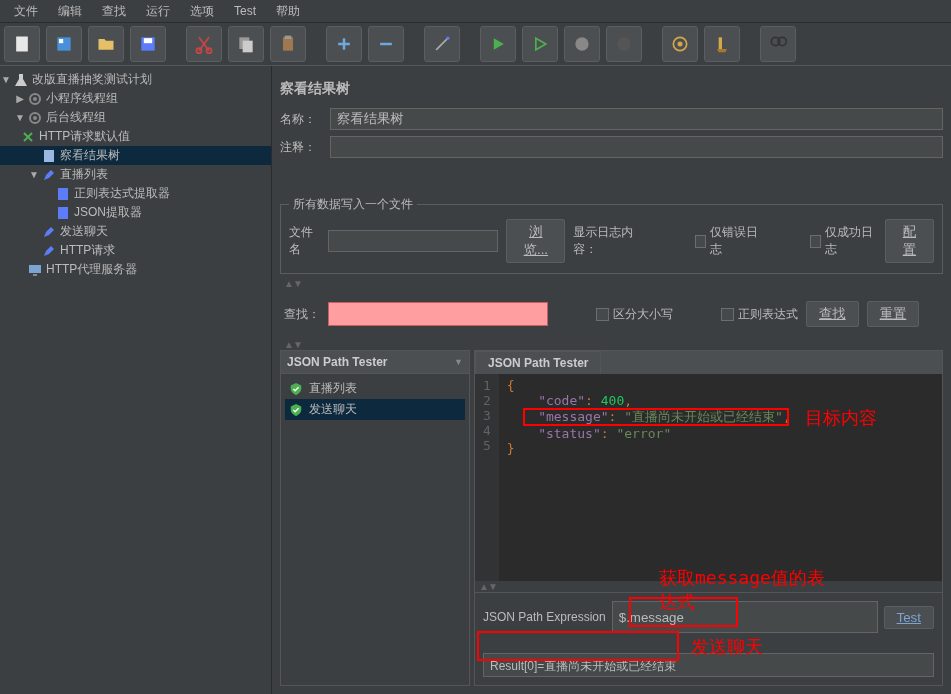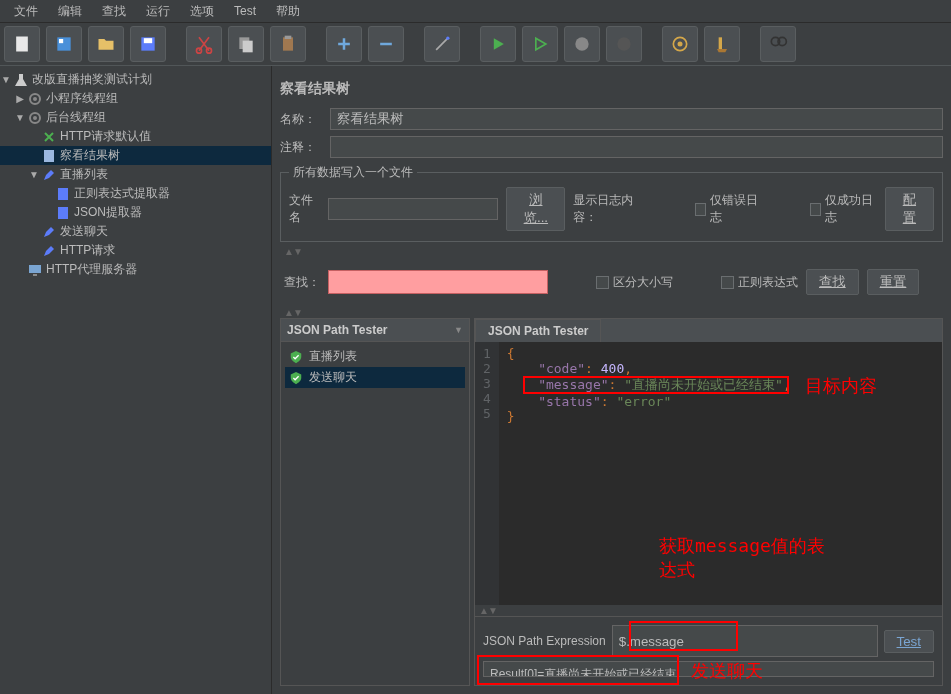--- a/index.html
+++ b/index.html
@@ -94,20 +94,21 @@
       background: #45494a;
       border: 1px solid #646464;
       color: #bbbbbb;
       height: 22px;
       padding: 0 6px;
     }
     fieldset.file-box {
       border: 1px solid #5a5e60;
       padding: 6px 8px 10px;
       margin-bottom: 4px;
+      margin-top: 32px;
     }
     fieldset.file-box legend { color: #bbbbbb; padding: 0 4px; }
     .row-flex { display: flex; align-items: center; gap: 8px; justify-content: center; }
     .btn {
       background: #4b4f52;
       border: 1px solid #5a5e60;
       color: #bbbbbb;
       padding: 3px 12px;
       cursor: pointer;
       border-radius: 2px;
@@ -202,50 +203,50 @@
     .gutter {
       background: #313335;
       color: #606366;
       padding: 4px 8px;
       text-align: right;
       user-select: none;
     }
     .code-text { padding: 4px 8px; color: #a9b7c6; white-space: pre; }
     .c-punct { color: #cc7832; }
     .c-key { color: #9876aa; }
-    .c-num { color: #c4b5fd; }
+    .c-num { color: #22c55e; }
     .c-str { color: #6a8759; }
     .highlight-box {
       position: absolute;
       border: 2px solid #ff0000;
     }
     .bottom-tester {
       border-top: 1px solid #555;
       padding: 8px;
       display: flex;
       flex-direction: column;
-      gap: 4px;
+      gap: 20px;
       position: relative;
       justify-content: space-between;
     }
     .expr-row { display: flex; align-items: center; gap: 6px; }
     .expr-input {
       flex: 1;
       background: #45494a;
       border: 1px solid #646464;
       color: #bbbbbb;
       height: 32px;
       padding: 0 6px;
     }
     .result-box {
       background: #45494a;
       border: 1px solid #646464;
       color: #bbbbbb;
       padding: 4px 6px;
-      height: 16px;
+      height: 24px;
       white-space: nowrap;
       overflow: hidden;
     }
     .annotation {
       position: absolute;
       color: #ff0000;
       font-size: 18px;
       font-weight: normal;
       pointer-events: none;
       z-index: 10;
@@ -399,21 +400,21 @@
     <div class="tree-item" style="padding-left:14px">
       <span class="tree-toggle">▼</span>
       <span class="tree-icon">
           <svg viewBox="0 0 16 16" width="16" height="16">
             <circle cx="8" cy="8" r="5" fill="none" stroke="#888" stroke-width="2"></circle>
             <circle cx="8" cy="8" r="2" fill="#888"></circle>
           </svg>
         </span>
       <span class="tree-label">后台线程组</span>
     </div>
-    <div class="tree-item" style="padding-left:40px">
+    <div class="tree-item" style="padding-left:19px">
       <span class="tree-icon">
           <svg viewBox="0 0 16 16" width="16" height="16">
             <path d="M4 4 L12 12 M4 12 L12 4" stroke="#4caf50" stroke-width="2"></path>
           </svg>
         </span>
       <span class="tree-label">HTTP请求默认值</span>
     </div>
     <div class="tree-item selected" style="padding-left:40px">
       <span class="tree-icon">
           <svg viewBox="0 0 16 16" width="16" height="16">

